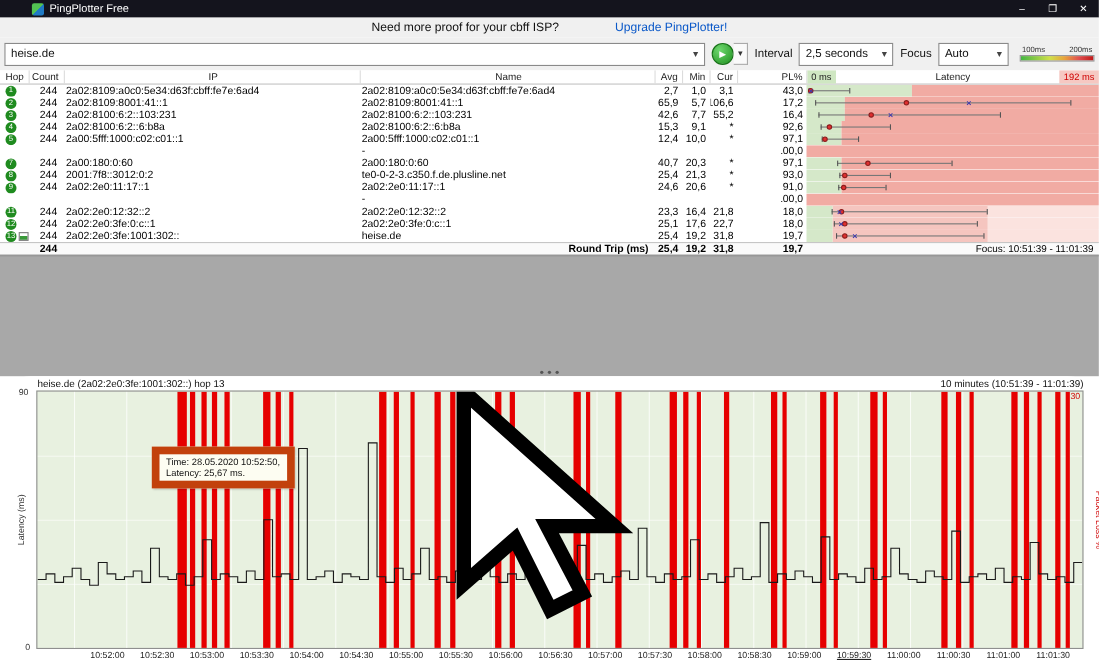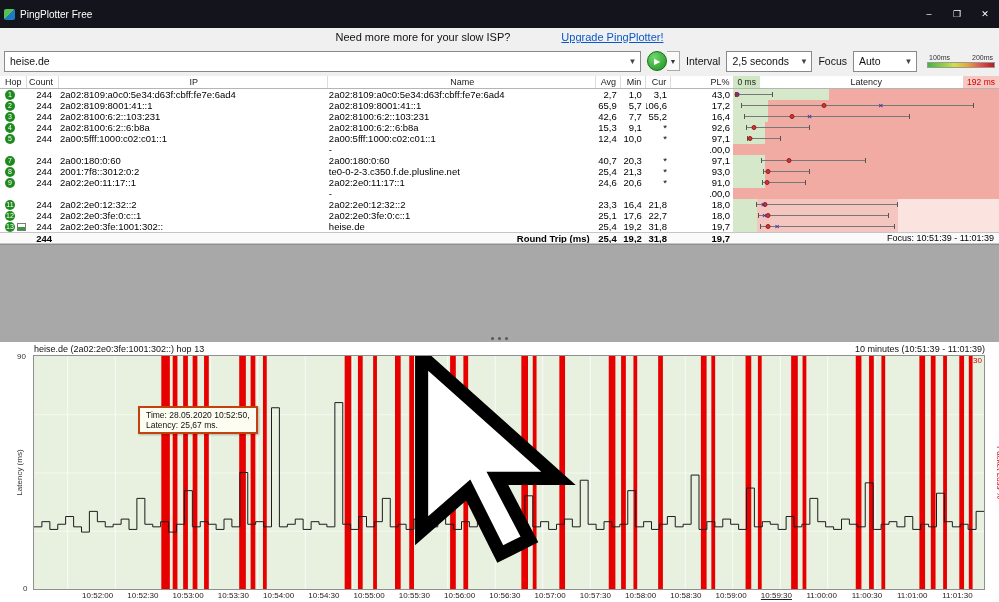--- a/index.html
+++ b/index.html
@@ -1,33 +1,33 @@
 <!DOCTYPE html>
 <html><head>
 <meta charset="utf-8">
 <style>
   * { box-sizing: border-box; margin: 0; padding: 0; }
   html,body { width: 999px; height: 602px; overflow: hidden; }
   body { font-family: "Liberation Sans", sans-serif; background:#fff; }
   .window { width:999px; height:602px; display:flex; flex-direction:column; }
 
   
-  .titlebar { height:28px; background:#14141d; color:#fff; display:flex; align-items:center; font-size:10px; flex:0 0 auto; }
+  .titlebar { height:16px; background:#14141d; color:#fff; display:flex; align-items:center; font-size:10px; flex:0 0 auto;padding-left:25px; }
   .app-icon { width:11px; height:11px; margin:0 5px 0 4px; border-radius:2px;
               background:linear-gradient(135deg,#53c253 0 50%,#1f7ac4 50% 100%); }
   .titlebar .title { flex:1; }
   .winbtn { width:28px; height:16px; display:flex; align-items:center; justify-content:center; font-size:9px; color:#fff; cursor:default; }
 
   
   .menubar { height:16px; background:#f0f0f0; display:flex; align-items:center; font-size:11px; color:#111; flex:0 0 auto; border-bottom:1px solid #e2e2e2;}
   .menu-item { padding:0 7px; height:100%; display:flex; align-items:center; }
 
   
   .banner { height:18px; background:#f0f0f0; display:flex; align-items:center; justify-content:center; font-size:11px; color:#111; flex:0 0 auto; }
-  .banner a { color:#0a58c8; text-decoration:underline; margin-left:4px; cursor:pointer;padding-left:47px; }
+  .banner a { color:#0a58c8; margin-left:4px; cursor:pointer;padding-left:47px; }
 
   
   .addressbar { height:30px; background:#f0f0f0; display:flex; align-items:center; padding:0 4px; gap:6px; flex:0 0 auto; }
   .combo { background:#fff; border:1px solid #8a8a8a; height:21px; display:flex; align-items:center; font-size:10.5px; padding-left:5px; color:#111; }
   .combo .arrow { margin-left:auto; width:15px; text-align:center; color:#444; font-size:8px; }
   .target-combo { flex:1; }
   .playwrap { display:flex; align-items:center; }
   .play-btn { width:20px; height:20px; border-radius:50%; border:1px solid #157015;
               background:radial-gradient(circle at 35% 30%, #6fd86f, #1d8f1d);
               color:#fff; font-size:8px; display:flex; align-items:center; justify-content:center; cursor:pointer; }
@@ -83,39 +83,39 @@
   .plotwrap { position:absolute; left:33px; right:14px; top:13px; height:235px; }
   .plot { position:absolute; inset:0; border:1px solid #8f8f8f; overflow:hidden; }
   .plot svg { position:absolute; inset:0; width:100%; height:100%; }
   .yl-label { position:absolute; left:-26px; top:50%; transform:rotate(-90deg) translateX(0); transform-origin:center; font-size:8px; color:#333; width:60px; text-align:center; margin-top:-5px; left:-44px;}
   .yr-label { position:absolute; right:-44px; top:50%; transform:rotate(90deg); font-size:8px; color:#cf0000; width:60px; text-align:center; margin-top:-5px; }
   .yl-max { position:absolute; left:-16px; top:-3px; font-size:8px; color:#333; }
   .yl-min { position:absolute; left:-10px; bottom:-3px; font-size:8px; color:#333; }
   .yr-max { position:absolute; right:2px; top:0px; font-size:8px; color:#cf0000; }
   .xlabels { position:absolute; left:33px; right:14px; top:250px; height:11px; font-size:8px; color:#222; }
   .xlabels span { position:absolute; transform:translateX(-50%); white-space:nowrap; }
-  .tooltip { position:absolute; left:104px; top:50px; background:#fdfdf2; border:2px solid #c2410c; font-size:8.5px; color:#111; padding:2px 6px; line-height:10px; box-shadow:1px 1px 2px rgba(0,0,0,.25); z-index:5; }
+  .tooltip { position:absolute; left:104px; top:50px; background:#fdfdf2; border:7px solid #c2410c; font-size:8.5px; color:#111; padding:2px 6px; line-height:10px; box-shadow:1px 1px 2px rgba(0,0,0,.25); z-index:5; }
   .cursor { position:absolute; left:93px; top:38px; z-index:6; }
 </style>
 </head>
 <body>
 
 <div class="window">
 
   <div class="titlebar">
     <span class="app-icon"></span>
     <span class="title">PingPlotter Free</span>
     <span class="winbtn">–</span>
     <span class="winbtn">❐</span>
     <span class="winbtn close">✕</span>
   </div>
 
 
   <div class="banner">
-    <span>Need more more for your slow ISP?</span>
+    <span>Need more proof for your cbff ISP?</span>
     <a>Upgrade PingPlotter!</a>
   </div>
 
   <div class="addressbar">
     <div class="combo target-combo">
       <span>heise.de</span>
       <span class="arrow">▼</span>
     </div>
     <div class="playwrap">
       <div class="play-btn">▶</div>

